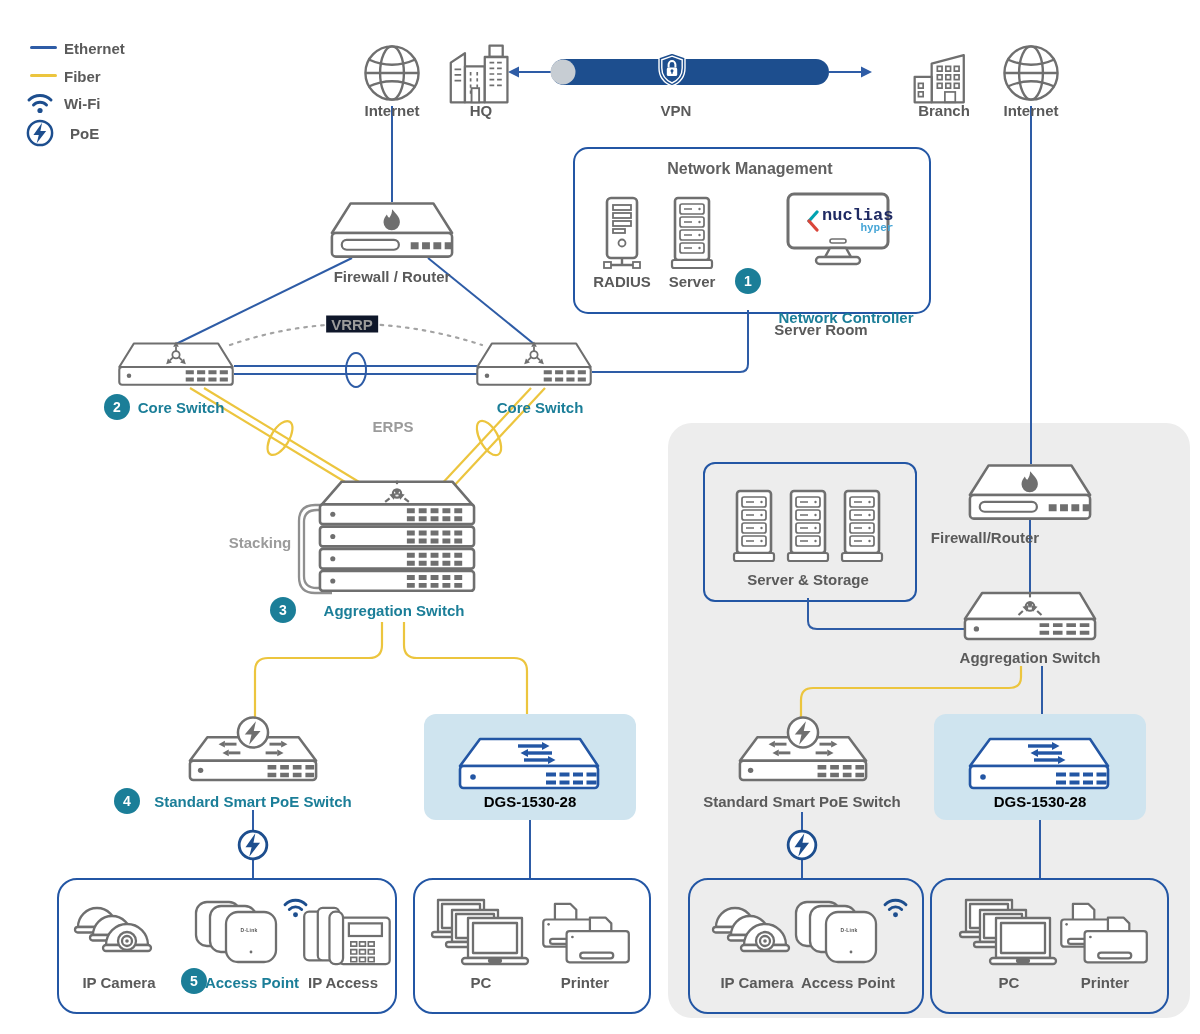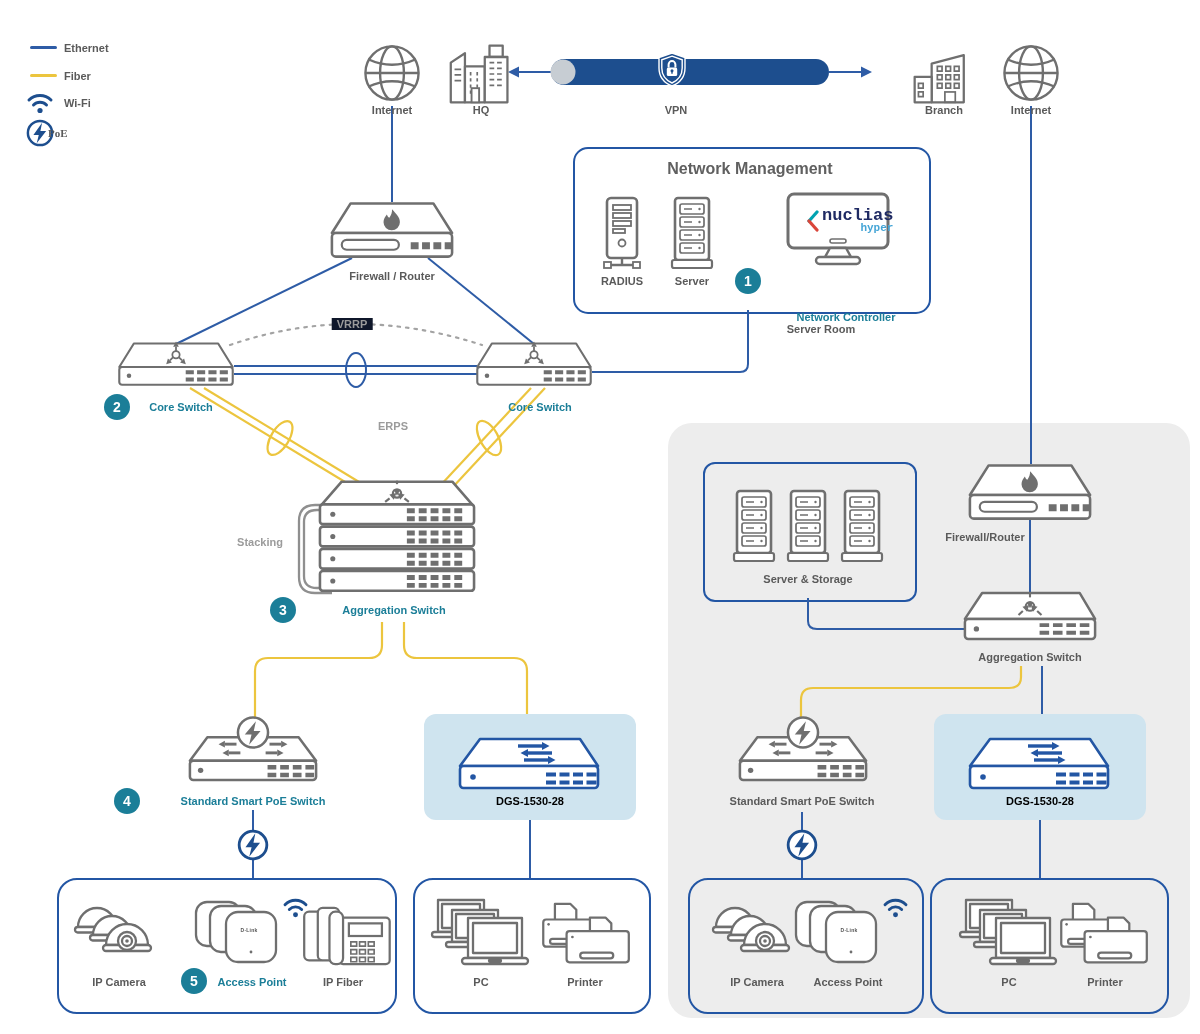--- a/index.html
+++ b/index.html
@@ -4,21 +4,21 @@
 <style>
   html,body{margin:0;padding:0;background:#fff;}
   body{position:relative;width:1200px;height:1034px;overflow:hidden;
        font-family:"Liberation Sans",sans-serif;}
   .panel{position:absolute;z-index:0;background:#ededed;border-radius:24px;}
   .obox{position:absolute;z-index:1;border:2px solid #2356a4;background:#fff;border-radius:20px;}
   .obox.clear{background:transparent;}
   .hl{position:absolute;z-index:1;background:#cfe4ef;border-radius:12px;}
   svg.wires{position:absolute;left:0;top:0;z-index:2;pointer-events:none;}
   .lbl{position:absolute;z-index:3;transform:translate(-50%,-50%);
-       font-size:11px;font-weight:700;color:#5a5a5a;white-space:nowrap;}
+       font-size:15px;font-weight:700;color:#5a5a5a;white-space:nowrap;}
   .lbl.left{transform:translateY(-50%);}
   .lbl.teal{color:#1b7e98;}
   .lbl.blue{color:#000000;}
   .lbl.lite{color:#9b9b9b;}
   .lbl.mask{background:#0f172a;padding:0 5px;}
   .lbl.title{font-size:16px;color:#606060;}
   .num{position:absolute;z-index:3;transform:translate(-50%,-50%);width:26px;height:26px;
        border-radius:50%;background:#1b7e98;color:#fff;display:flex;align-items:center;
        justify-content:center;font-size:14px;font-weight:700;}
   .leg-line{position:absolute;z-index:3;width:27px;height:3px;border-radius:2px;}
@@ -438,21 +438,21 @@
 
 <use href="#wifi" x="26" y="92" width="28" height="22"></use>
 <use href="#poeicon" x="26" y="119" width="28" height="28"></use>
 </svg>
 
 <div class="leg-line" style="left:30px;top:46px;background:#2e5ca6;"></div>
 <div class="leg-line" style="left:30px;top:74px;background:#ecc53e;"></div>
 <div class="lbl left" style="left:64px;top:48px;">Ethernet</div>
 <div class="lbl left" style="left:64px;top:76px;">Fiber</div>
 <div class="lbl left" style="left:64px;top:103px;">Wi-Fi</div>
-<div class="lbl left" style="left:48px;top:133px;font-family:Liberation Serif, serif;">PoE</div>
+<div class="lbl left" style="left:70px;top:133px;">PoE</div>
 
 <div class="lbl" style="left:392px;top:110px;">Internet</div>
 <div class="lbl" style="left:481px;top:110px;">HQ</div>
 <div class="lbl" style="left:676px;top:110px;">VPN</div>
 <div class="lbl" style="left:944px;top:110px;">Branch</div>
 <div class="lbl" style="left:1031px;top:110px;">Internet</div>
 
 <div class="lbl title" style="left:750px;top:169px;">Network Management</div>
 <div class="lbl" style="left:622px;top:281px;">RADIUS</div>
 <div class="lbl" style="left:692px;top:281px;">Server</div>
@@ -480,21 +480,21 @@
 <div class="lbl lite" style="left:260px;top:542px;">Stacking</div>
 <div class="num" style="left:283px;top:610px;">3</div>
 <div class="lbl teal" style="left:394px;top:610px;">Aggregation Switch</div>
 <div class="num" style="left:127px;top:801px;">4</div>
 <div class="lbl teal" style="left:253px;top:801px;">Standard Smart PoE Switch</div>
 <div class="lbl blue" style="left:530px;top:801px;">DGS-1530-28</div>
 
 <div class="lbl" style="left:119px;top:982px;">IP Camera</div>
 <div class="num" style="left:194px;top:981px;">5</div>
 <div class="lbl teal" style="left:252px;top:982px;">Access Point</div>
-<div class="lbl" style="left:343px;top:982px;">IP Fiber</div>
+<div class="lbl" style="left:343px;top:982px;">IP Access</div>
 <div class="lbl" style="left:481px;top:982px;">PC</div>
 <div class="lbl" style="left:585px;top:982px;">Printer</div>
 <div class="aplogo" style="left:229px;top:927px;width:40px;">D-Link</div>
 
 <div class="lbl" style="left:808px;top:579px;">Server &amp; Storage</div>
 <div class="lbl" style="left:985px;top:537px;">Firewall/Router</div>
 <div class="lbl" style="left:1030px;top:657px;">Aggregation Switch</div>
 <div class="lbl" style="left:802px;top:801px;">Standard Smart PoE Switch</div>
 <div class="lbl blue" style="left:1040px;top:801px;">DGS-1530-28</div>
 <div class="lbl" style="left:757px;top:982px;">IP Camera</div>

